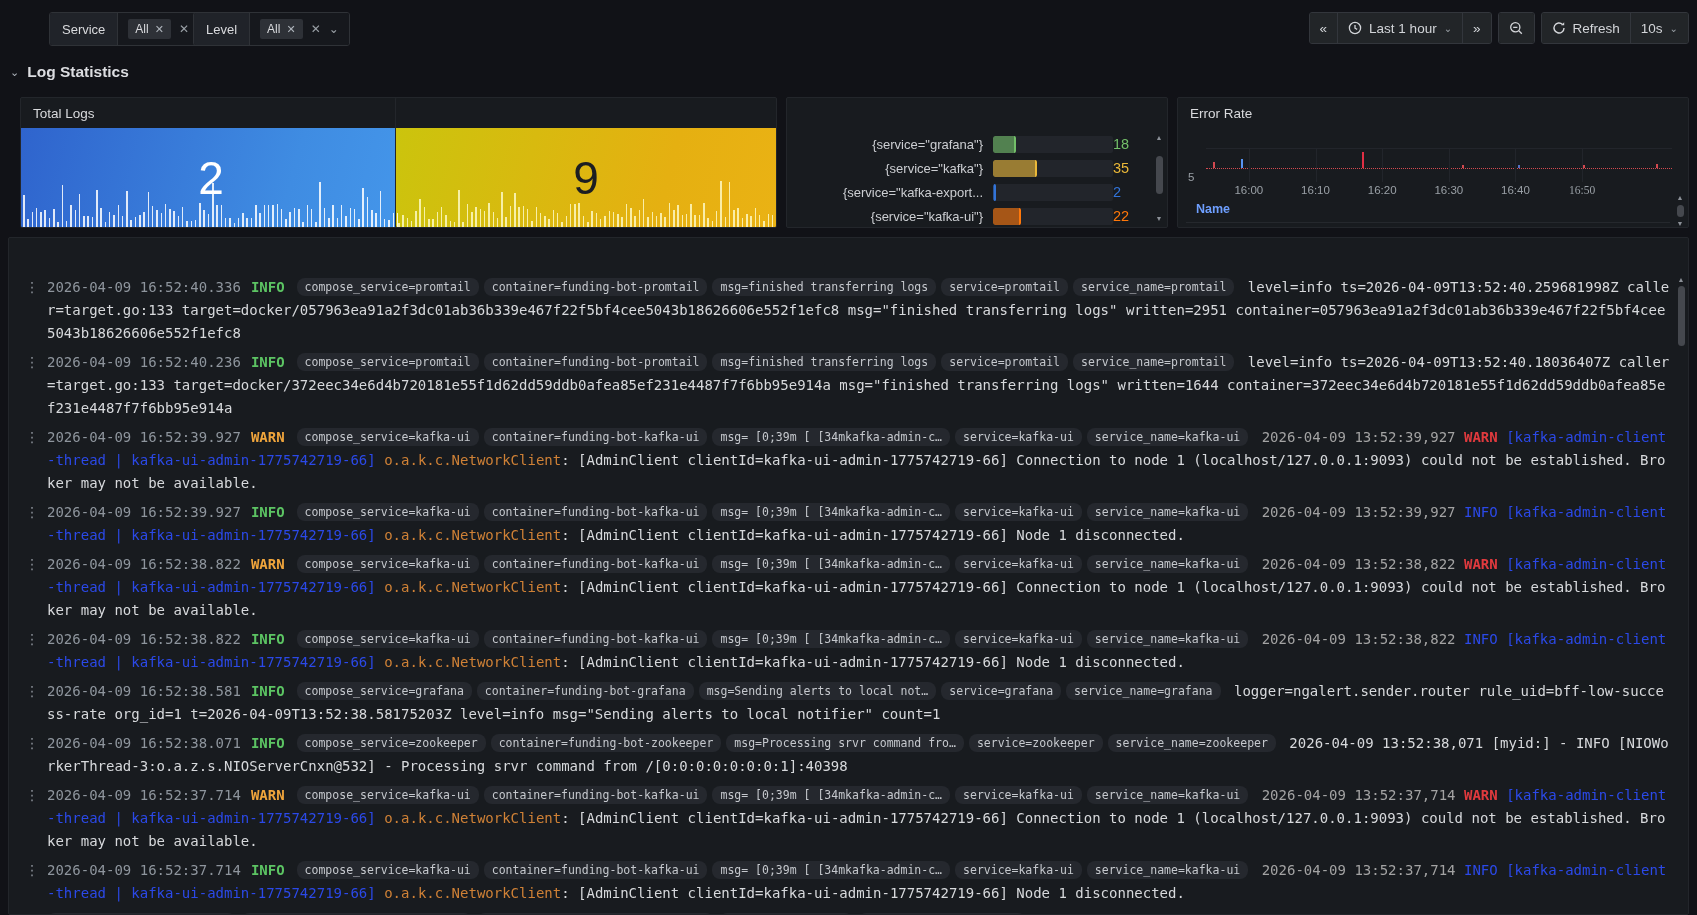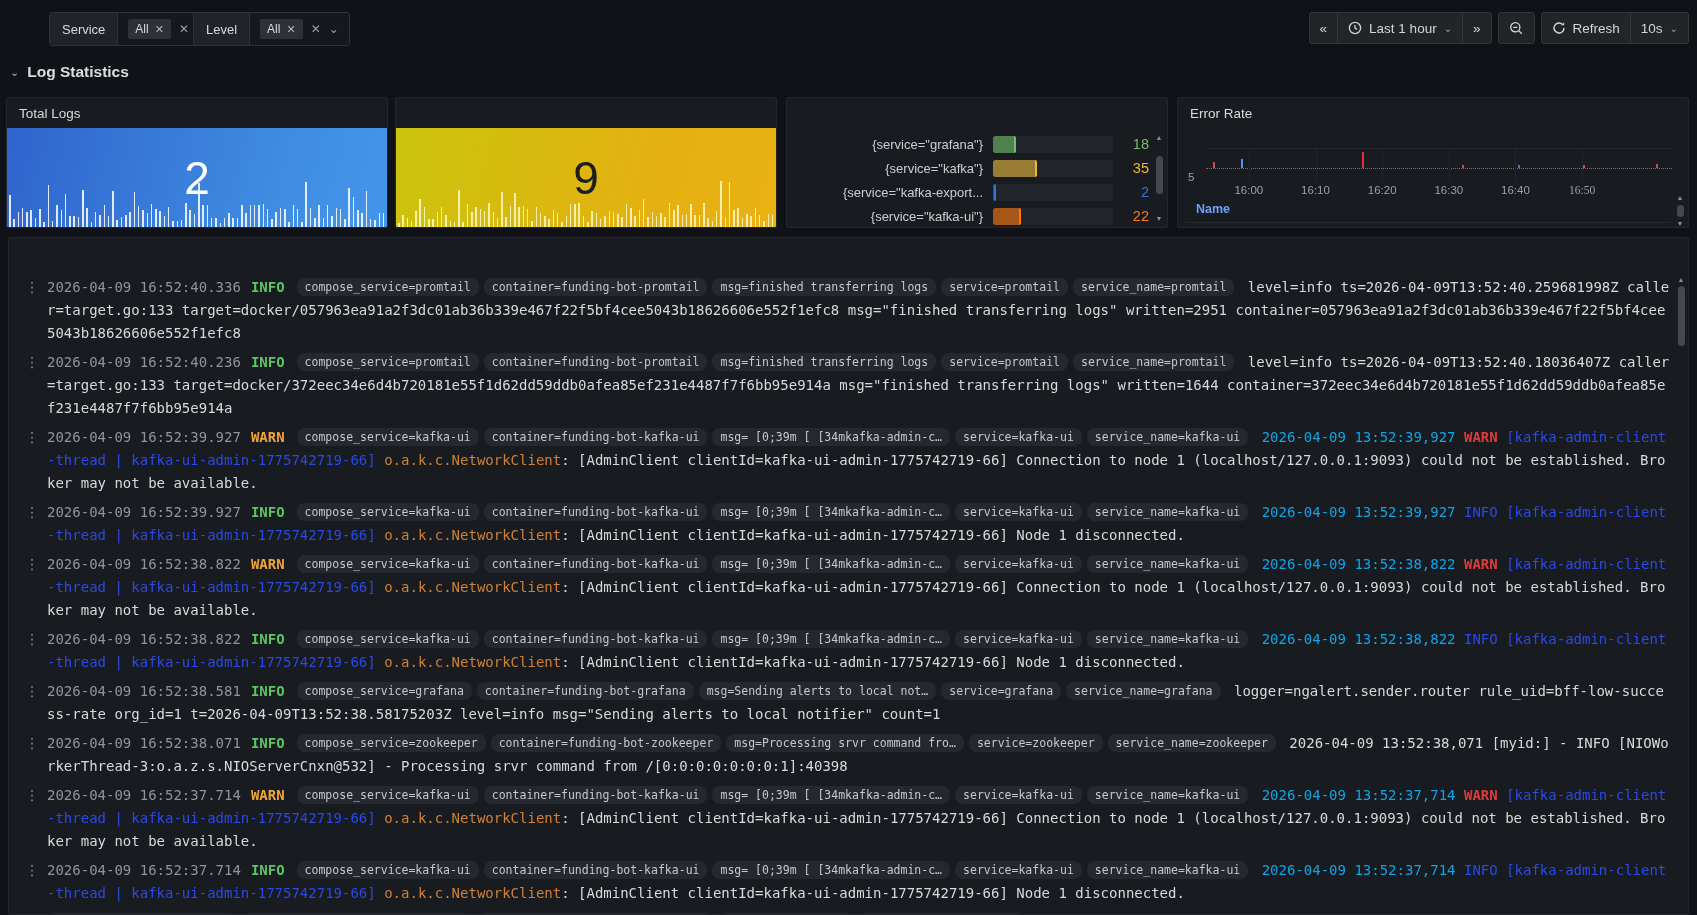--- a/index.html
+++ b/index.html
@@ -23,42 +23,42 @@
   .chev { font-size:10px; color:#9aa0a6; }
 
   
   .section-head { position:absolute; top:63px; left:10px; display:flex; align-items:center; gap:8px; cursor:pointer; }
   .section-head .caret { color:#aeb4bb; font-size:11px; }
   .section-head .title { font-size:15.5px; font-weight:700; color:#dcdde1; }
 
   
   .panel { position:absolute; background:#181b1f; border:1px solid #23262b; border-radius:2px; overflow:hidden; }
   .panel-header { height:30px; display:flex; align-items:center; padding:0 12px; font-size:13.5px; font-weight:500; color:#d9dadd; cursor:pointer; }
-  #p-total { left:6px;  top:97px; width:382px; height:131px; }
+  #p-total { left:20px;  top:97px; width:382px; height:131px; }
   #p-error { left:395px; top:97px; width:382px; height:131px; }
   #p-svc   { left:786px; top:97px; width:382px; height:131px; }
   #p-rate  { left:1177px; top:97px; width:512px; height:131px; }
   #p-logs  { left:8px; top:237px; width:1681px; height:678px; }
 
   .bigvalue { position:absolute; left:0; right:0; top:30px; bottom:0; display:flex; align-items:center; justify-content:center; }
   .bigvalue .num { font-size:46px; font-weight:500; z-index:2; line-height:1; }
   #p-total .bigvalue { background:linear-gradient(105deg,#2f64cd 0%,#3f8ce2 70%,#4496ea 100%); }
   #p-total .num { color:#ffffff; }
   #p-error .bigvalue { background:linear-gradient(105deg,#cbc40d 0%,#e5b011 70%,#eab214 100%); }
   #p-error .num { color:#1c1e22; }
   .spark { position:absolute; left:2px; right:2px; bottom:0; height:48px; display:flex; align-items:flex-end; gap:2.8px; overflow:hidden; z-index:1; }
   .spike { flex:none; width:1.5px; }
 
   
   .bg-rows { position:absolute; left:0; right:18px; top:32px; bottom:0; padding:2px 0 0 10px; }
   .bg-row { display:flex; align-items:center; height:24px; }
   .bg-label { width:196px; text-align:right; font-size:13px; color:#ccced2; padding-right:10px; white-space:nowrap; overflow:hidden; }
   .bg-track { flex:1; height:17px; background:#22252b; border-radius:2px; position:relative; overflow:hidden; }
   .bg-fill { position:absolute; left:0; top:0; bottom:0; border-radius:2px; }
-  .bg-value { width:36px; text-align:right; font-size:14.5px; font-weight:500; }
+  .bg-value { width:36px; text-align:left; font-size:14.5px; font-weight:500; }
 
   .vscroll { position:absolute; width:10px; display:flex; flex-direction:column; align-items:center; cursor:pointer; }
   .vscroll .arr { color:#8b9097; font-size:7px; line-height:8px; }
   .vscroll .thumb { width:7px; background:#45484e; border-radius:4px; }
 
   
   .rate-body { position:absolute; left:0; right:0; top:30px; bottom:0; }
   .rate-chart { position:absolute; left:28px; right:16px; top:20px; height:34px; }
   .grid-h { position:absolute; left:0; right:0; top:0; border-top:1px solid #22252b; }
   .grid-v { position:absolute; top:0; bottom:0; width:1px; background:#22252b; }
@@ -75,21 +75,21 @@
   .log-rows { position:absolute; left:0; right:16px; top:36px; bottom:0; padding:2px 0 0 14px; overflow:hidden;
               font-family:"DejaVu Sans Mono", monospace; font-size:14px; line-height:23px; color:#d7d9dc; }
   .log-row { position:relative; padding-left:24px; margin-bottom:6px; word-break:break-all; }
   .kebab { position:absolute; left:2px; top:0; color:#8a9098; cursor:pointer; font-size:14px; }
   .ts { color:#8e959d; margin-right:10px; }
   .lvl { font-weight:700; margin-right:12px; }
   .lvl.info { color:#5cc463; }
   .lvl.warn { color:#f0a53c; }
   .pill { display:inline-block; background:#25282e; color:#c5c8cd; border-radius:8px; font-size:11.5px; line-height:16px; padding:1px 8px; margin-right:5px; vertical-align:1px; white-space:nowrap; cursor:pointer; }
   .seg-w { color:#d7d9dc; }
-  .seg-dim { color:#0ea5e9; }
+  .seg-dim { color:#a3a3a3; }
   .seg-red { color:#e03a3e; font-weight:700; }
   .seg-blue { color:#2b49e8; }
   .seg-orange { color:#cf8136; }
 </style>
 </head>
 <body>
 
 <div class="filter" style="left:8px;margin-left:41px;">
   <div class="filter-label">Service</div>
   <div class="filter-value">

